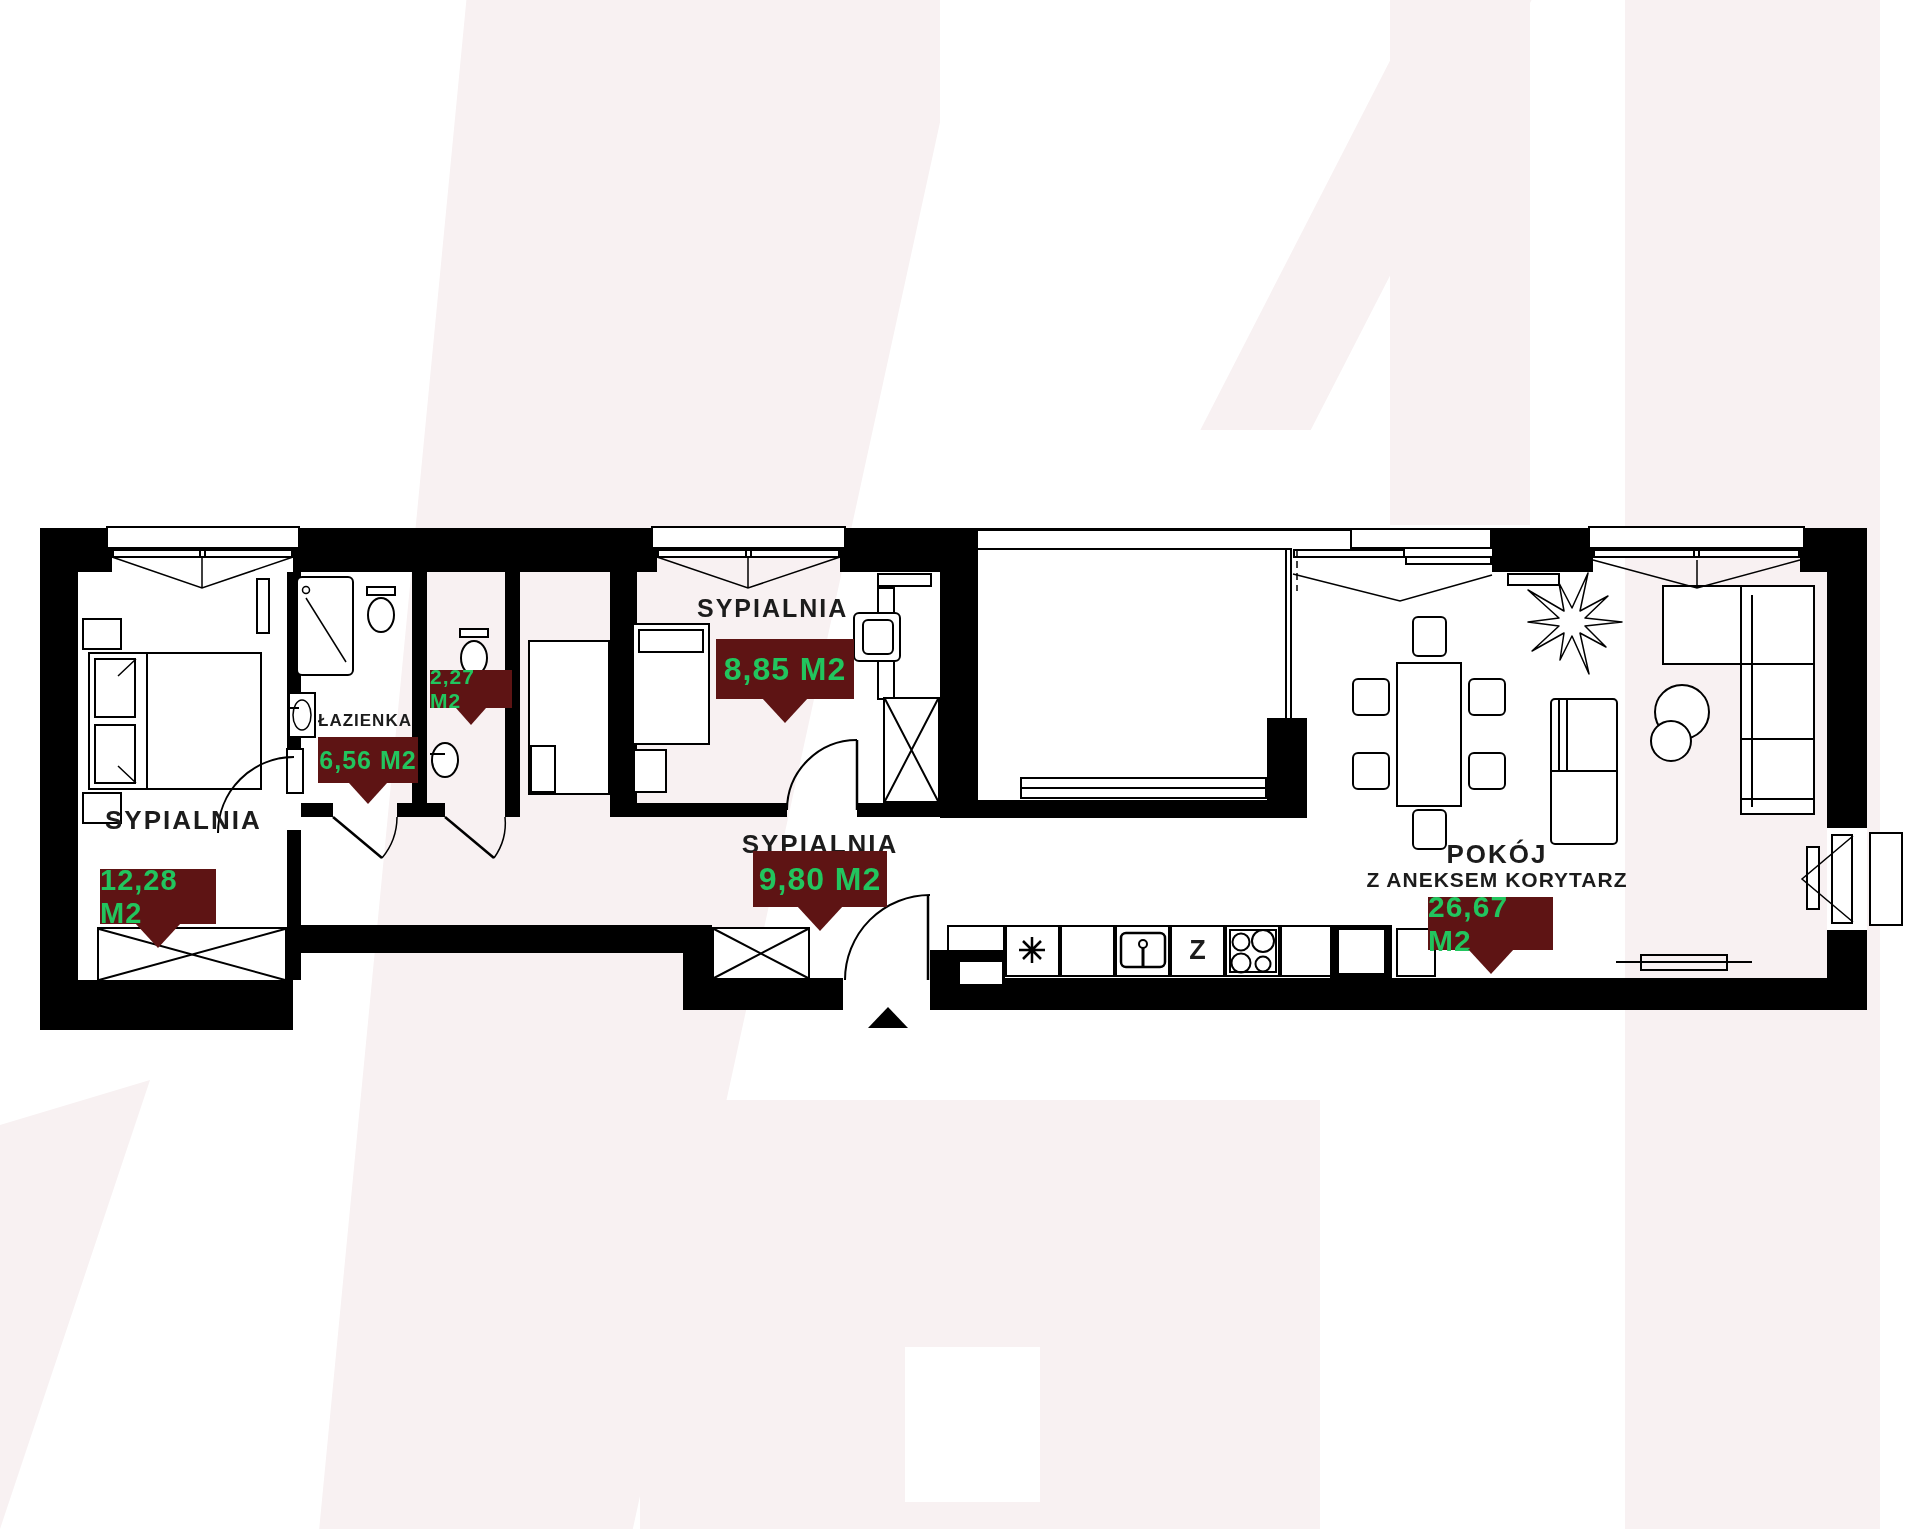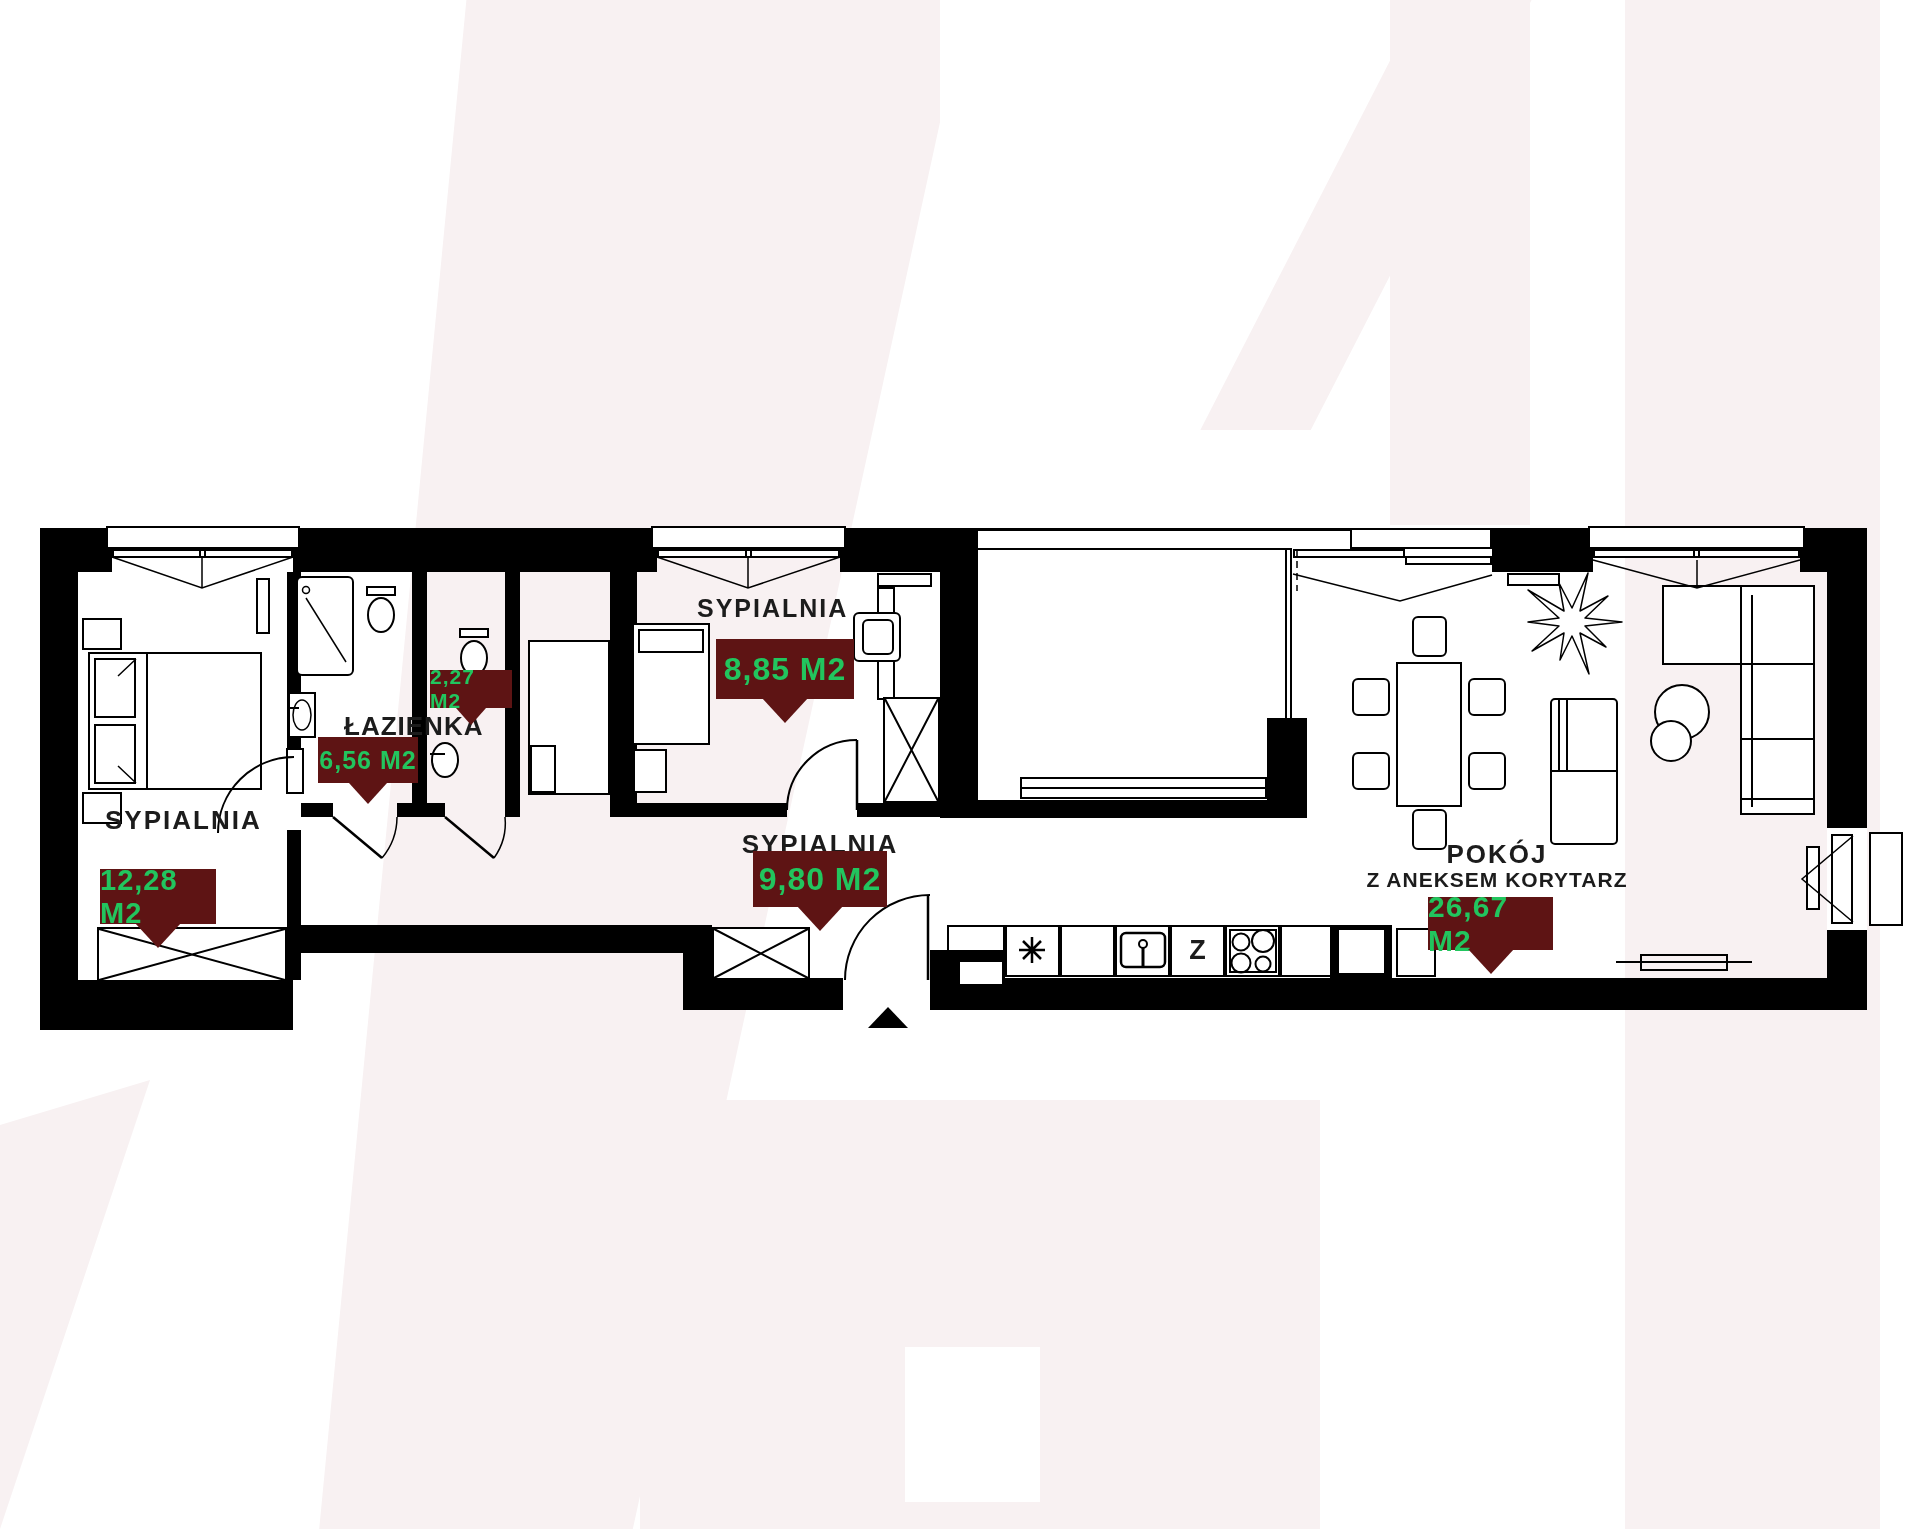--- a/index.html
+++ b/index.html
@@ -204,21 +204,21 @@
     <circle cx="1671" cy="741" r="20" fill="#fff" stroke="#000" stroke-width="2"></circle>
 
     <path fill="#fff" stroke="#000" stroke-width="1.5" stroke-linejoin="round" d="M1622,622 L1585,626 L1606,647 L1580,633 L1589,674 L1572,636 L1560,660 L1564,633 L1532,651 L1559,626 L1528,622 L1559,618 L1528,590 L1564,611 L1559,583 L1572,608 L1588,573 L1580,611 L1608,596 L1585,618 Z"></path>
 
     <path d="M 1616,962 L 1642,962 M 1726,962 L 1752,962" fill="none" stroke="#000" stroke-width="2"></path>
   </svg>
 
   <div class="rname" style="left:105px;top:806px;width:140px;font-size:26px;letter-spacing:2px;">SYPIALNIA</div>
   <div class="badge pt" style="left:100px;top:833px;width:116px;height:55px;font-size:29px;margin-top:36px;">12,28 M2</div>
 
-  <div class="rname" style="left:310px;top:712px;width:110px;font-size:26px;letter-spacing:1px;margin-left:34px;">ŁAZIENKA</div>
+  <div class="rname" style="left:310px;top:712px;width:110px;font-size:17px;letter-spacing:1px;">ŁAZIENKA</div>
   <div class="badge pt md" style="left:318px;top:737px;width:100px;height:46px;font-size:25px;">6,56 M2</div>
 
   <div class="rname" style="left:434px;top:684px;width:70px;font-size:16px;letter-spacing:1px;">WC</div>
   <div class="badge pt sm" style="left:430px;top:670px;width:82px;height:38px;font-size:21px;">2,27 M2</div>
 
   <div class="rname" style="left:697px;top:595px;width:140px;font-size:25px;letter-spacing:2px;">SYPIALNIA</div>
   <div class="badge pt" style="left:716px;top:639px;width:138px;height:60px;font-size:32px;">8,85 M2</div>
 
   <div class="rname" style="left:730px;top:830px;width:180px;font-size:26px;letter-spacing:2px;">SYPIALNIA</div>
   <div class="badge pt" style="left:753px;top:851px;width:134px;height:56px;font-size:32px;">9,80 M2</div>

